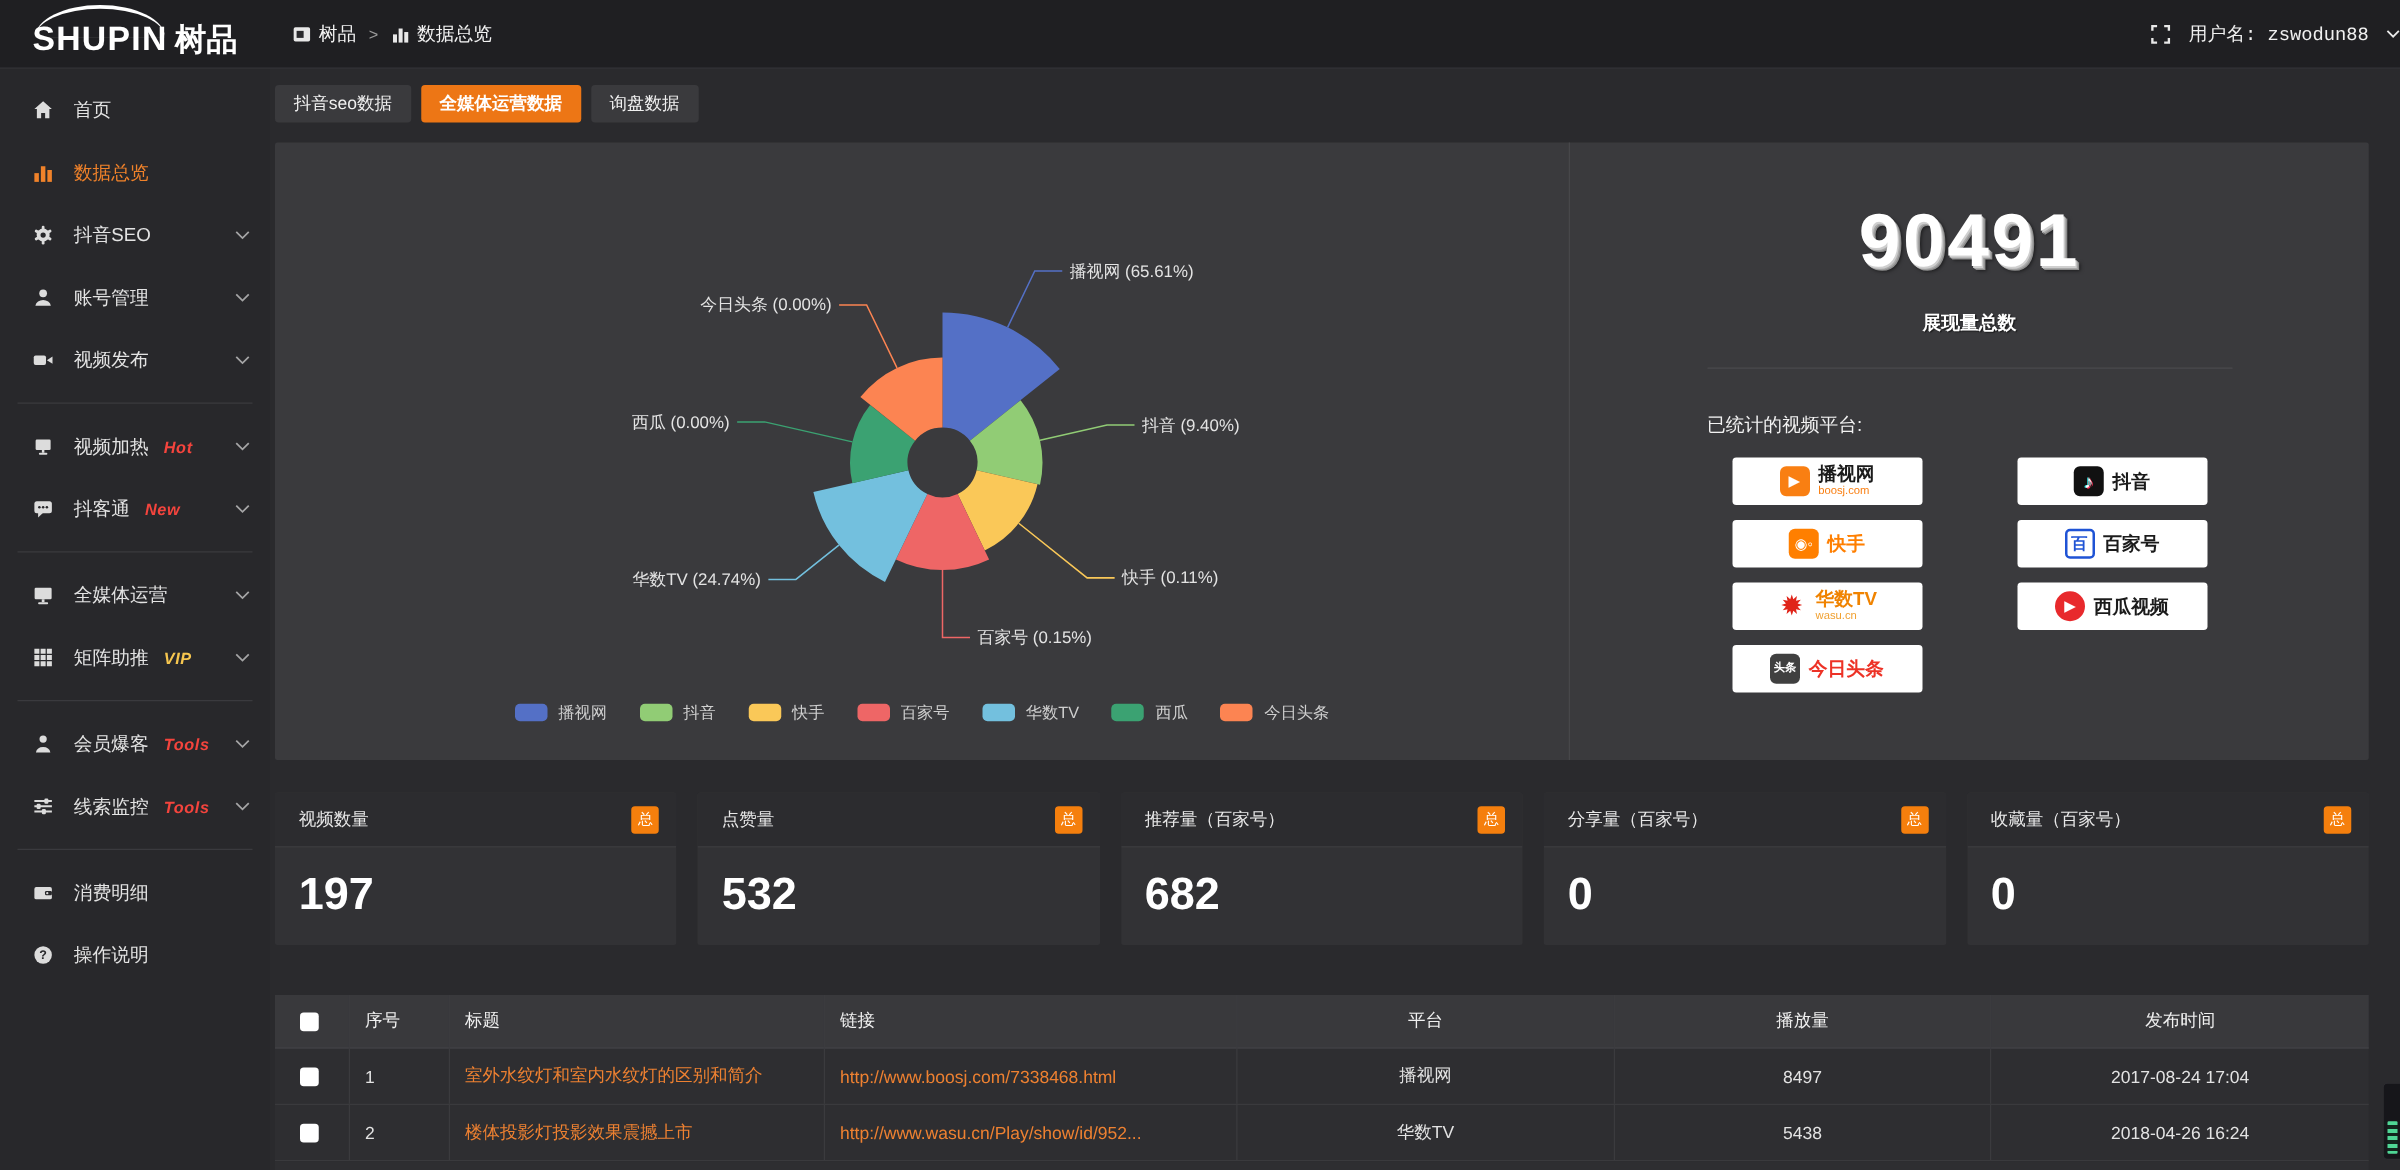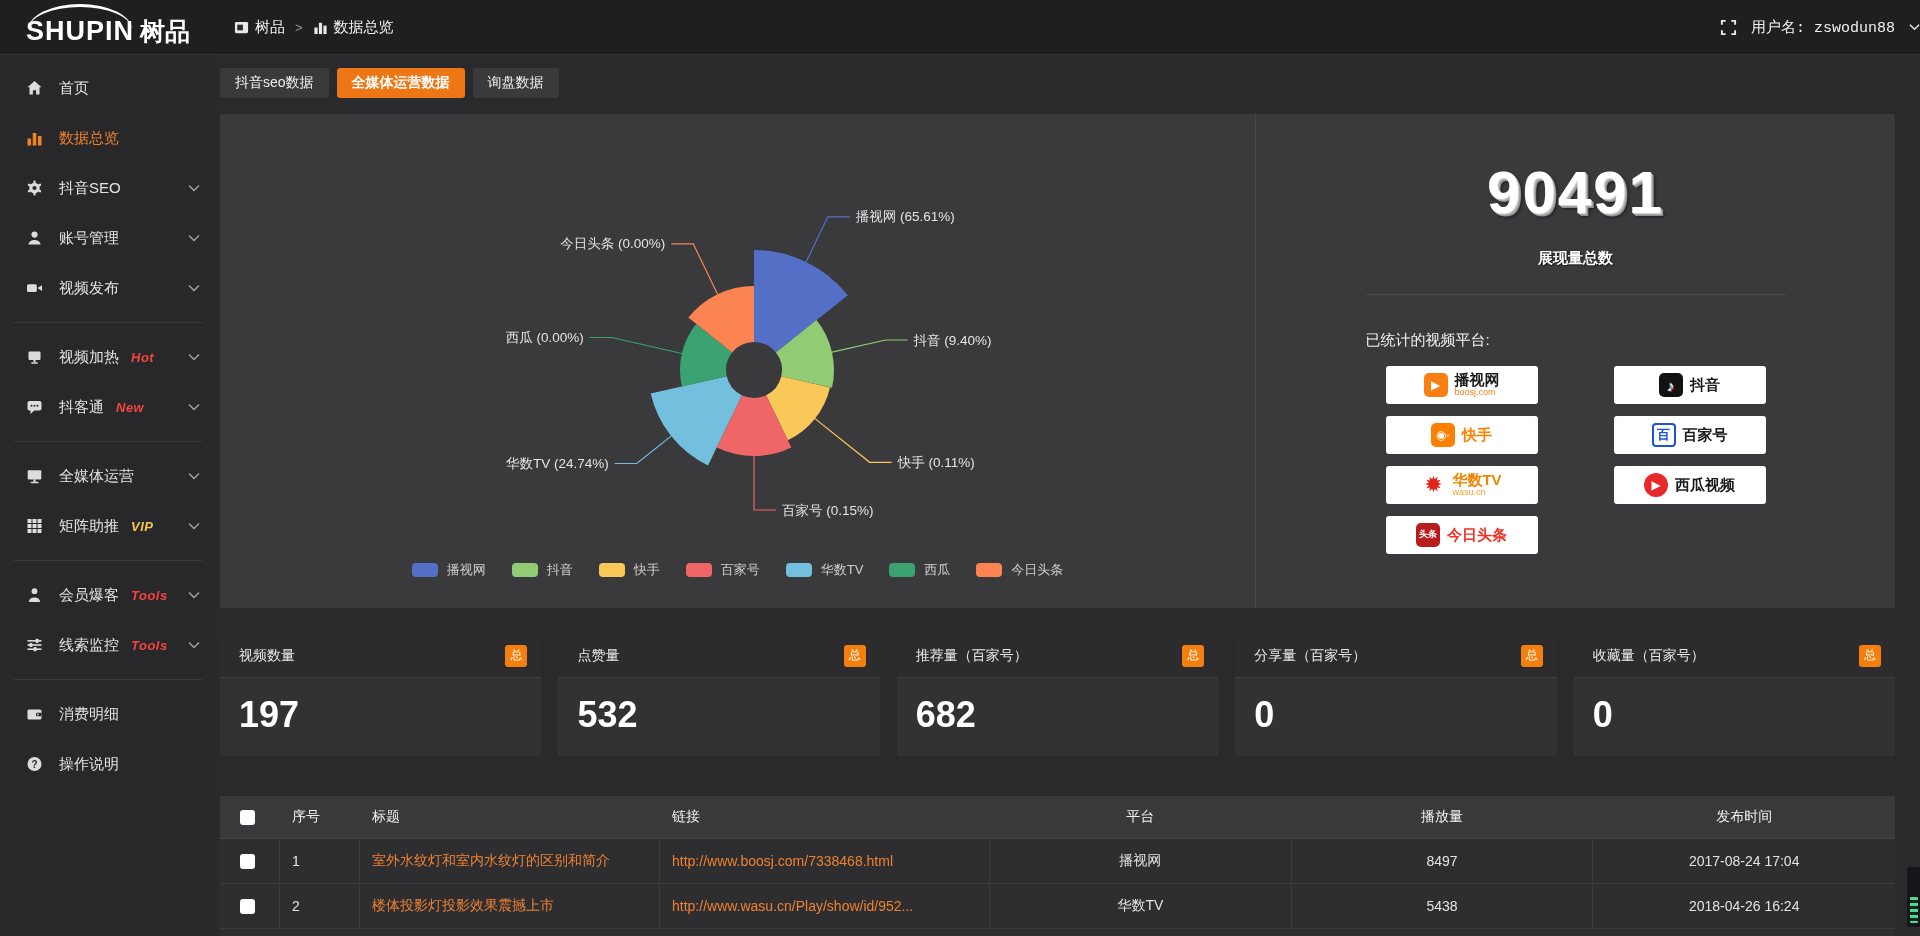--- a/index.html
+++ b/index.html
@@ -72,21 +72,21 @@
     justify-content:center; gap:7px; cursor:pointer;}
   .p-ic{width:24px; height:24px; border-radius:5px; flex:none; display:flex; align-items:center; justify-content:center;
     color:#fff; font-weight:bold;}
   .p-ic.boosj{background:#f97f12; font-size:12px;}
   .p-ic.douyin{background:#111; font-size:15px;}
   .p-ic.douyin span{text-shadow:-1px 0 0 #2ee6e6, 1px 1px 0 #ff2d55;}
   .p-ic.kuaishou{background:#ff7f00; font-size:12px;}
   .p-ic.baijia{background:#fff; border:2px solid #1f53d5; color:#1f53d5; font-size:13px; border-radius:4px;}
   .p-ic.wasu{background:#fff; color:#e02419; font-size:22px; line-height:1;}
   .p-ic.xigua{background:#e8292c; border-radius:50%; font-size:12px;}
-  .p-ic.toutiao{background:#b91c1c; font-size:9px; line-height:1.05; text-align:center;}
+  .p-ic.toutiao{background:#404040; font-size:9px; line-height:1.05; text-align:center;}
   .p-txt{display:flex; flex-direction:column; line-height:1.05; align-items:flex-start;}
   .p-name{color:#1b1b1b; font-weight:bold; font-size:15px;} .p-name.wasu-c{color:#f08300;} .p-name.kuai{color:#ff7f00;}
   .p-sub{font-size:9px; color:#f97f12;}
   .p-sub.wasu-s{color:#f0a030;}
   
   .stats-row{margin-top:26px; display:flex; gap:17px;}
   .stat-card{flex:1; height:122px; background:var(--card-body); border-radius:2px; overflow:hidden;}
   .stat-head{height:44px; background:var(--card-head); display:flex; align-items:center; padding:0 14px 0 19px;
     border-bottom:1px solid #3e3e41;}
   .stat-title{font-size:14px; color:#e8e8e8;}

